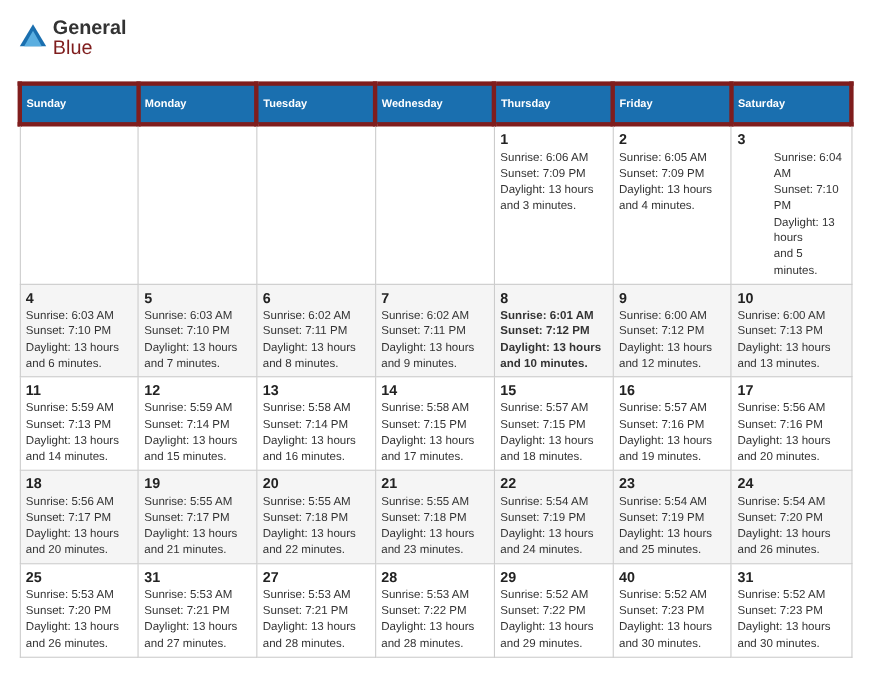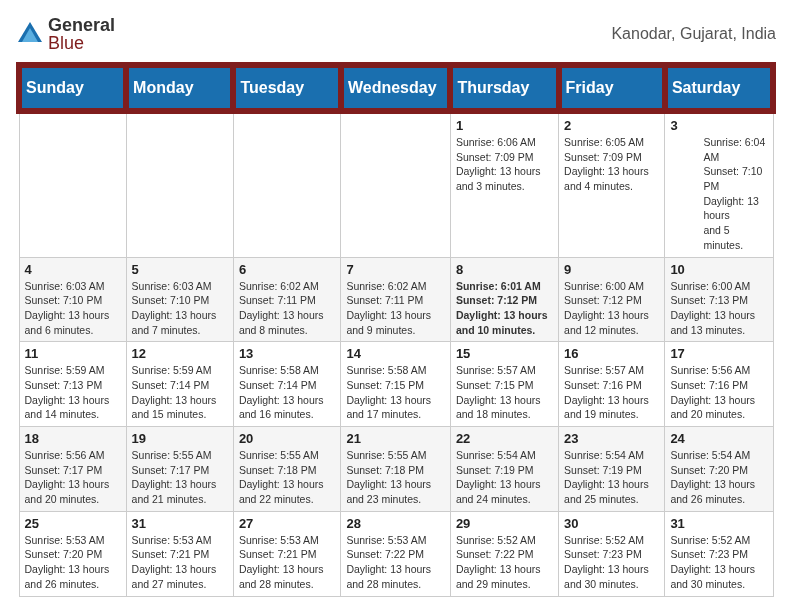--- a/index.html
+++ b/index.html
@@ -6,22 +6,22 @@
     body {
       font-family: Arial, sans-serif;
       background: #fff;
       width: 792px;
       min-height: 612px;
       padding: 16px;
     }
     .header {
       display: flex;
       justify-content: space-between;
-      align-items: center;
-      margin-bottom: 10px;
+      align-items: flex-start;
+      margin-bottom: 22px;
     }
     .logo {
       display: flex;
       align-items: center;
     }
     .logo-text {
       display: flex;
       flex-direction: column;
       line-height: 1;
     }
@@ -55,23 +55,23 @@
     .calendar {
       width: 100%;
       border-collapse: collapse;
       font-size: 11px;
     }
     .calendar th {
       background-color: #1a6faf;
       color: #fff;
       padding: 11px 4px;
       text-align: left;
-      font-size: 16px;
+      font-size: 10px;
       font-weight: bold;
-      border: 6px solid #7f1d1d;
+      border: 4px solid #7f1d1d;
     }
     .calendar td {
       vertical-align: top;
       padding: 4px 5px;
       border: 1px solid #ccc;
       width: 110px;
       min-height: 80px;
       background: #fff;
     }
     .calendar tr:nth-child(even) td {
@@ -100,21 +100,20 @@
     <svg class="logo-icon" viewBox="0 0 28 28" xmlns="http://www.w3.org/2000/svg">
       <polygon points="14,2 26,22 2,22" fill="#1a6faf"></polygon>
       <polygon points="14,8 22,22 6,22" fill="#5aaee0"></polygon>
     </svg>
     <div class="logo-text">
       <span class="logo-general">General</span>
       <span class="logo-blue">Blue</span>
     </div>
   </div>
   <div class="title-block">
-    <div class="location">Kanodar, Gujarat, India</div>
   </div>
 </div>
 
 <table class="calendar">
   <thead>
     <tr>
     <th>Sunday</th>
         <th>Monday</th>
         <th>Tuesday</th>
         <th>Wednesday</th>
@@ -334,21 +333,21 @@
 and 28 minutes.</div>
         </td>
         <td>
           <div class="day-number">29</div>
           <div class="day-info" style="white-space: pre-line;">Sunrise: 5:52 AM
 Sunset: 7:22 PM
 Daylight: 13 hours
 and 29 minutes.</div>
         </td>
         <td>
-          <div class="day-number">30</div>
+          <div class="day-number">40</div>
           <div class="day-info" style="white-space: pre-line;">Sunrise: 5:52 AM
 Sunset: 7:23 PM
 Daylight: 13 hours
 and 30 minutes.</div>
         </td>
         <td>
           <div class="day-number">31</div>
           <div class="day-info" style="white-space: pre-line;">Sunrise: 5:52 AM
 Sunset: 7:23 PM
 Daylight: 13 hours

